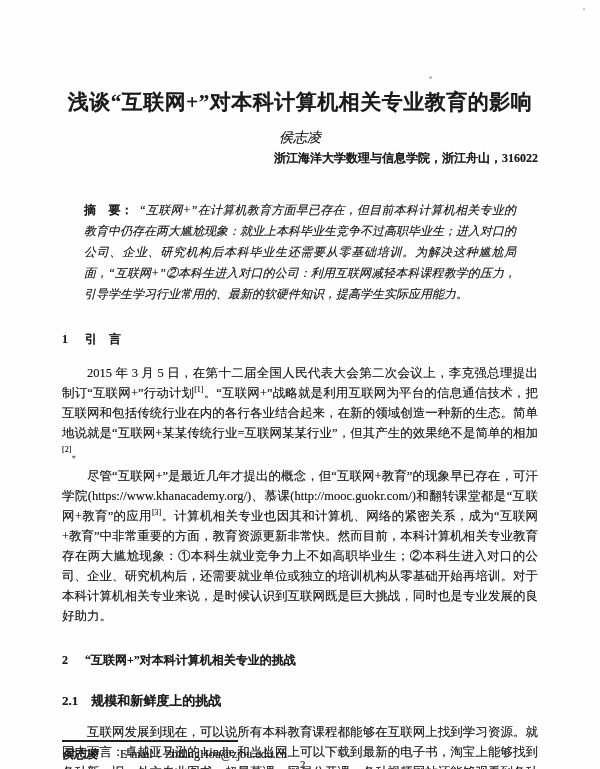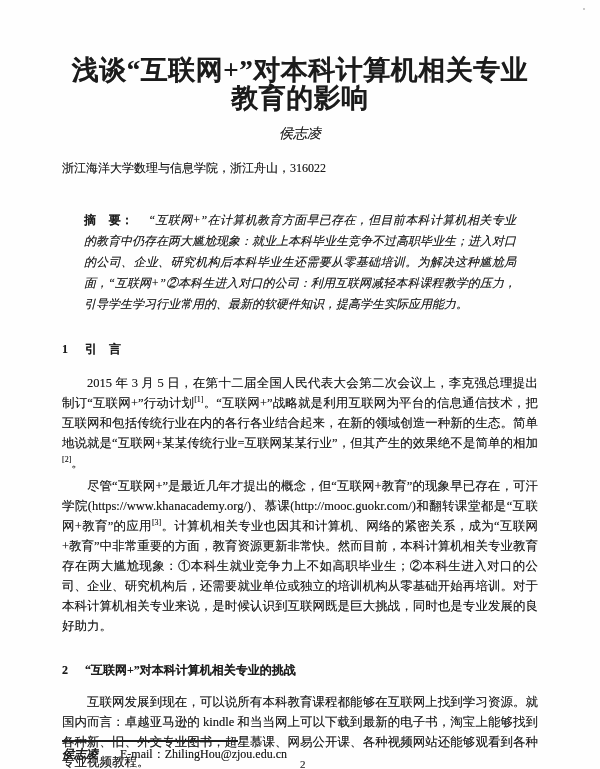--- a/index.html
+++ b/index.html
@@ -8,41 +8,42 @@
     width:600px; height:769px;
     background:#fefefe;
     overflow:hidden;
     font-family:"Liberation Serif","DejaVu Serif",serif;
     color:#1b1b1b;
     text-shadow:0 0 0.5px rgba(40,40,40,.55);
   }
   .content { padding:0 62px; }
 
   .title {
-    margin:0; padding-top:56px;
-    font-size:27px; line-height:28px;
+    margin:0; padding-top:88px;
+    font-size:21px; line-height:28px;
     font-weight:bold; text-align:center;
     letter-spacing:.5px;
   }
   .author {
     margin-top:13px; text-align:center;
     font-size:14px; font-style:italic;
   }
   .affil {
-    margin-top:17px; text-align:left;
+    margin-top:3px; text-align:right;
     font-size:12px;
+    font-weight:bold;
   }
 
   .abstract {
     margin:33px 22px 0;
     font-size:12px; line-height:21px;
     text-align:justify;
   }
   .abstract p { margin:0; font-style:italic; }
-  .lbl { font-style:normal; font-weight:bold; margin-right:15px; }
+  .lbl { font-style:normal; font-weight:bold; margin-right:6px; }
 
   .sec { margin:24px 0 0; font-size:12px; font-weight:bold; line-height:20px; }
   .sec .num { margin-right:17px; }
   .subsec { margin:22px 0 0; font-size:13px; font-weight:bold; line-height:18px; }
   .subsec .num { margin-right:13px; }
 
   .body-p {
     margin:14px 0 0;
     font-size:12.5px; line-height:20px;
     text-align:justify; text-indent:2em;
@@ -79,20 +80,23 @@
 
     <h2 class="sec" id="sec1">
       <span class="num">1</span><span>引　言</span>
     </h2>
     <p class="body-p">2015 年 3 月 5 日，在第十二届全国人民代表大会第二次会议上，李克强总理提出制订“互联网+”行动计划<sup>[1]</sup>。“互联网+”战略就是利用互联网为平台的信息通信技术，把互联网和包括传统行业在内的各行各业结合起来，在新的领域创造一种新的生态。简单地说就是“互联网+某某传统行业=互联网某某行业”，但其产生的效果绝不是简单的相加<sup>[2]</sup>。</p>
     <p class="body-p">尽管“互联网+”是最近几年才提出的概念，但“互联网+教育”的现象早已存在，可汗学院(https://www.khanacademy.org/)、慕课(http://mooc.guokr.com/)和翻转课堂都是“互联网+教育”的应用<sup>[3]</sup>。计算机相关专业也因其和计算机、网络的紧密关系，成为“互联网+教育”中非常重要的方面，教育资源更新非常快。然而目前，本科计算机相关专业教育存在两大尴尬现象：①本科生就业竞争力上不如高职毕业生；②本科生进入对口的公司、企业、研究机构后，还需要就业单位或独立的培训机构从零基础开始再培训。对于本科计算机相关专业来说，是时候认识到互联网既是巨大挑战，同时也是专业发展的良好助力。</p>
 
     <h2 class="sec" id="sec2">
       <span class="num">2</span><span>“互联网+”对本科计算机相关专业的挑战</span>
     </h2>
+    <h3 class="subsec">
+      <span class="num">2.1</span><span>规模和新鲜度上的挑战</span>
+    </h3>
     <p class="body-p" id="p21">互联网发展到现在，可以说所有本科教育课程都能够在互联网上找到学习资源。就国内而言：卓越亚马逊的 kindle 和当当网上可以下载到最新的电子书，淘宝上能够找到各种新、旧、外文专业图书，超星慕课、网易公开课、各种视频网站还能够观看到各种专业视频教程。</p>
 
   </div>
 
   <div class="footnote">
     <div class="fn-rule"></div>
     <div class="fn-text">
       <span class="fn-name">侯志凌</span><span>E-mail：</span><span>ZhilingHou@zjou.edu.cn</span>
     </div>
   </div>

